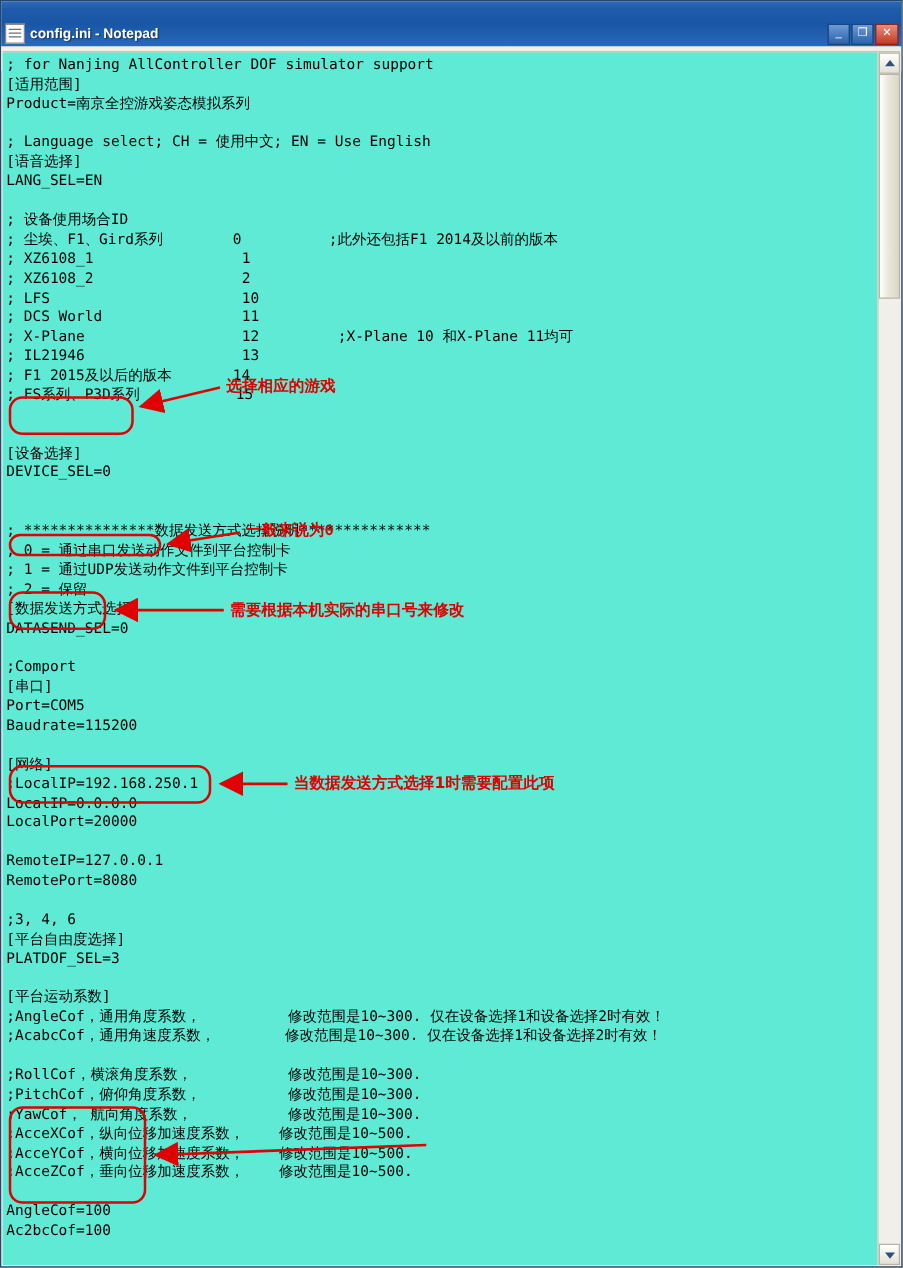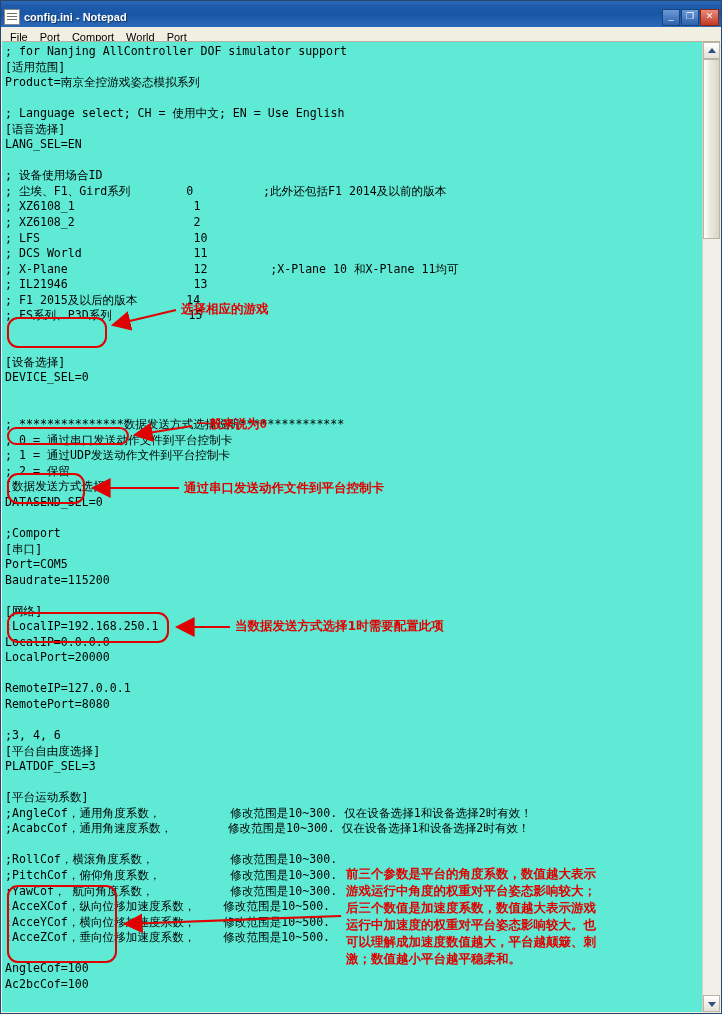--- a/index.html
+++ b/index.html
@@ -21,21 +21,21 @@
     box-sizing: border-box;
     background: #f1efe2;
     border: 1px solid #26456f;
   }
   
   .titlebar {
     height: 20px;
     background: linear-gradient(to bottom, #2f6ab5 0%, #1f5bab 18%, #1a56a6 50%, #2a6ab8 100%);
     display: flex;
     align-items: center;
-    padding: 6px 2px 0 3px;
+    padding: 16px 2px 0 3px;
     position: relative;
   }
   .title-icon {
     width: 14px; height: 14px;
     margin-right: 4px;
     background: #ffffff;
     border: 1px solid #8a8a8a;
     position: relative;
     flex: 0 0 auto;
   }
@@ -309,23 +309,17 @@
       </defs>
       <line x1="175" y1="297" x2="112" y2="312" stroke="#e00000" stroke-width="2.2" marker-end="url(#ah)"></line>
       <line x1="191" y1="413" x2="134" y2="422" stroke="#e00000" stroke-width="2.2" marker-end="url(#ah)"></line>
       <line x1="178" y1="475" x2="92" y2="475" stroke="#e00000" stroke-width="2.2" marker-end="url(#ah)"></line>
       <line x1="229" y1="614" x2="176" y2="614" stroke="#e00000" stroke-width="2.2" marker-end="url(#ah)"></line>
       <line x1="340" y1="903" x2="124" y2="911" stroke="#e00000" stroke-width="2.2" marker-end="url(#ah)"></line>
     </svg>
 
     <div class="anno" style="left:180px; top:287px;">选择相应的游戏</div>
     <div class="anno" style="left:196px; top:404px;font-family:Liberation Mono, monospace;">一般来说为0</div>
-    <div class="anno" style="left:183px; top:466px;">通过串口发送动作文件到平台控制卡</div>
+    <div class="anno" style="left:183px; top:466px;">需要根据本机实际的串口号来修改</div>
     <div class="anno" style="left:234px; top:604px;text-align:right;">当数据发送方式选择1时需要配置此项</div>
-    <div class="anno" style="left:345px; top:852px;">前三个参数是平台的角度系数，数值越大表示
-游戏运行中角度的权重对平台姿态影响较大；
-后三个数值是加速度系数，数值越大表示游戏
-运行中加速度的权重对平台姿态影响较大。也
-可以理解成加速度数值越大，平台越颠簸、刺
-激；数值越小平台越平稳柔和。</div>
   </div>
 
 </div>
 
 </body></html>

